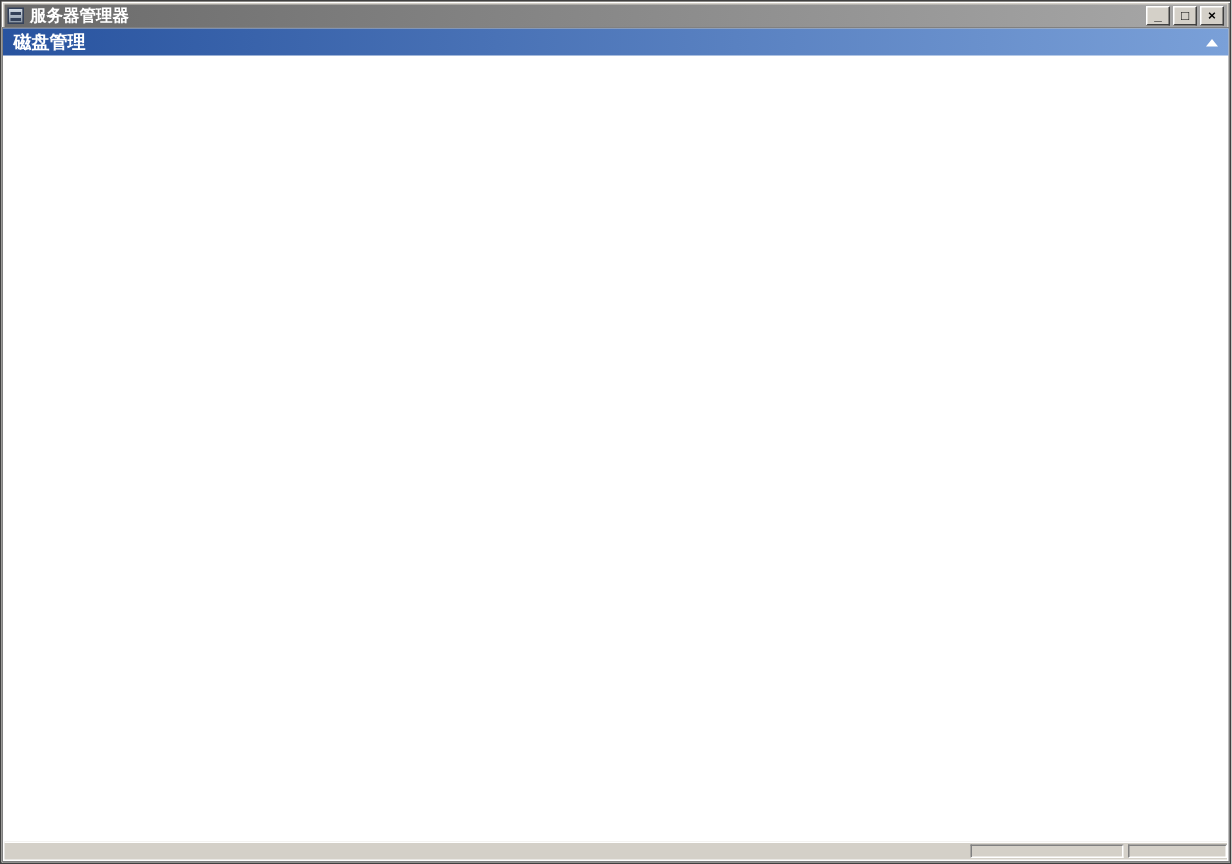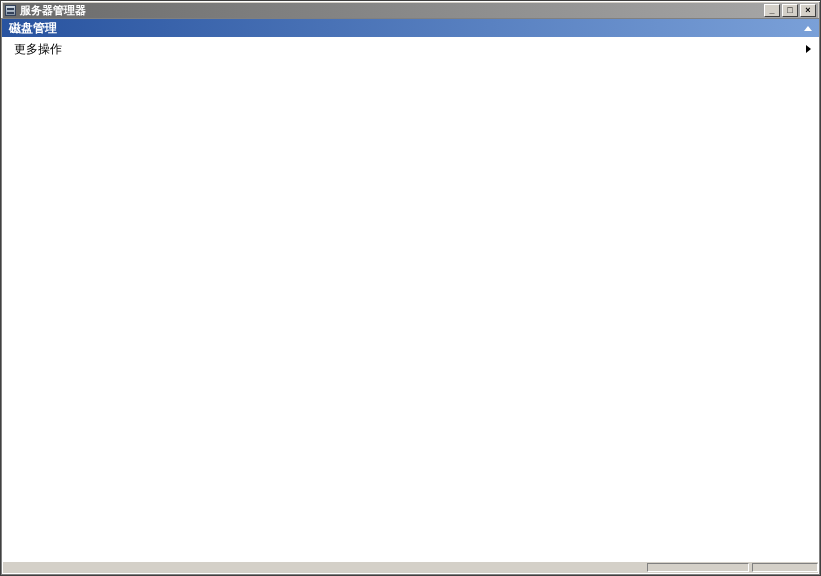--- a/index.html
+++ b/index.html
@@ -432,25 +432,20 @@
   </div>
 
   <div class="actions-pane">
     <div class="actions-title">操作</div>
     <div class="actions-body">
       <div class="blue-bar">
         <span>磁盘管理</span>
         <span class="grow"></span>
         <span class="tri-up"></span>
       </div>
-      <div class="more-row">
-        <span>更多操作</span>
-        <span class="grow"></span>
-        <span class="tri-right"></span>
-      </div>
     </div>
   </div>
 
   <div class="statusbar">
     <span class="sb-sec s1"></span>
     <span class="sb-sec s2"></span>
   </div>
 
 </div>
 

